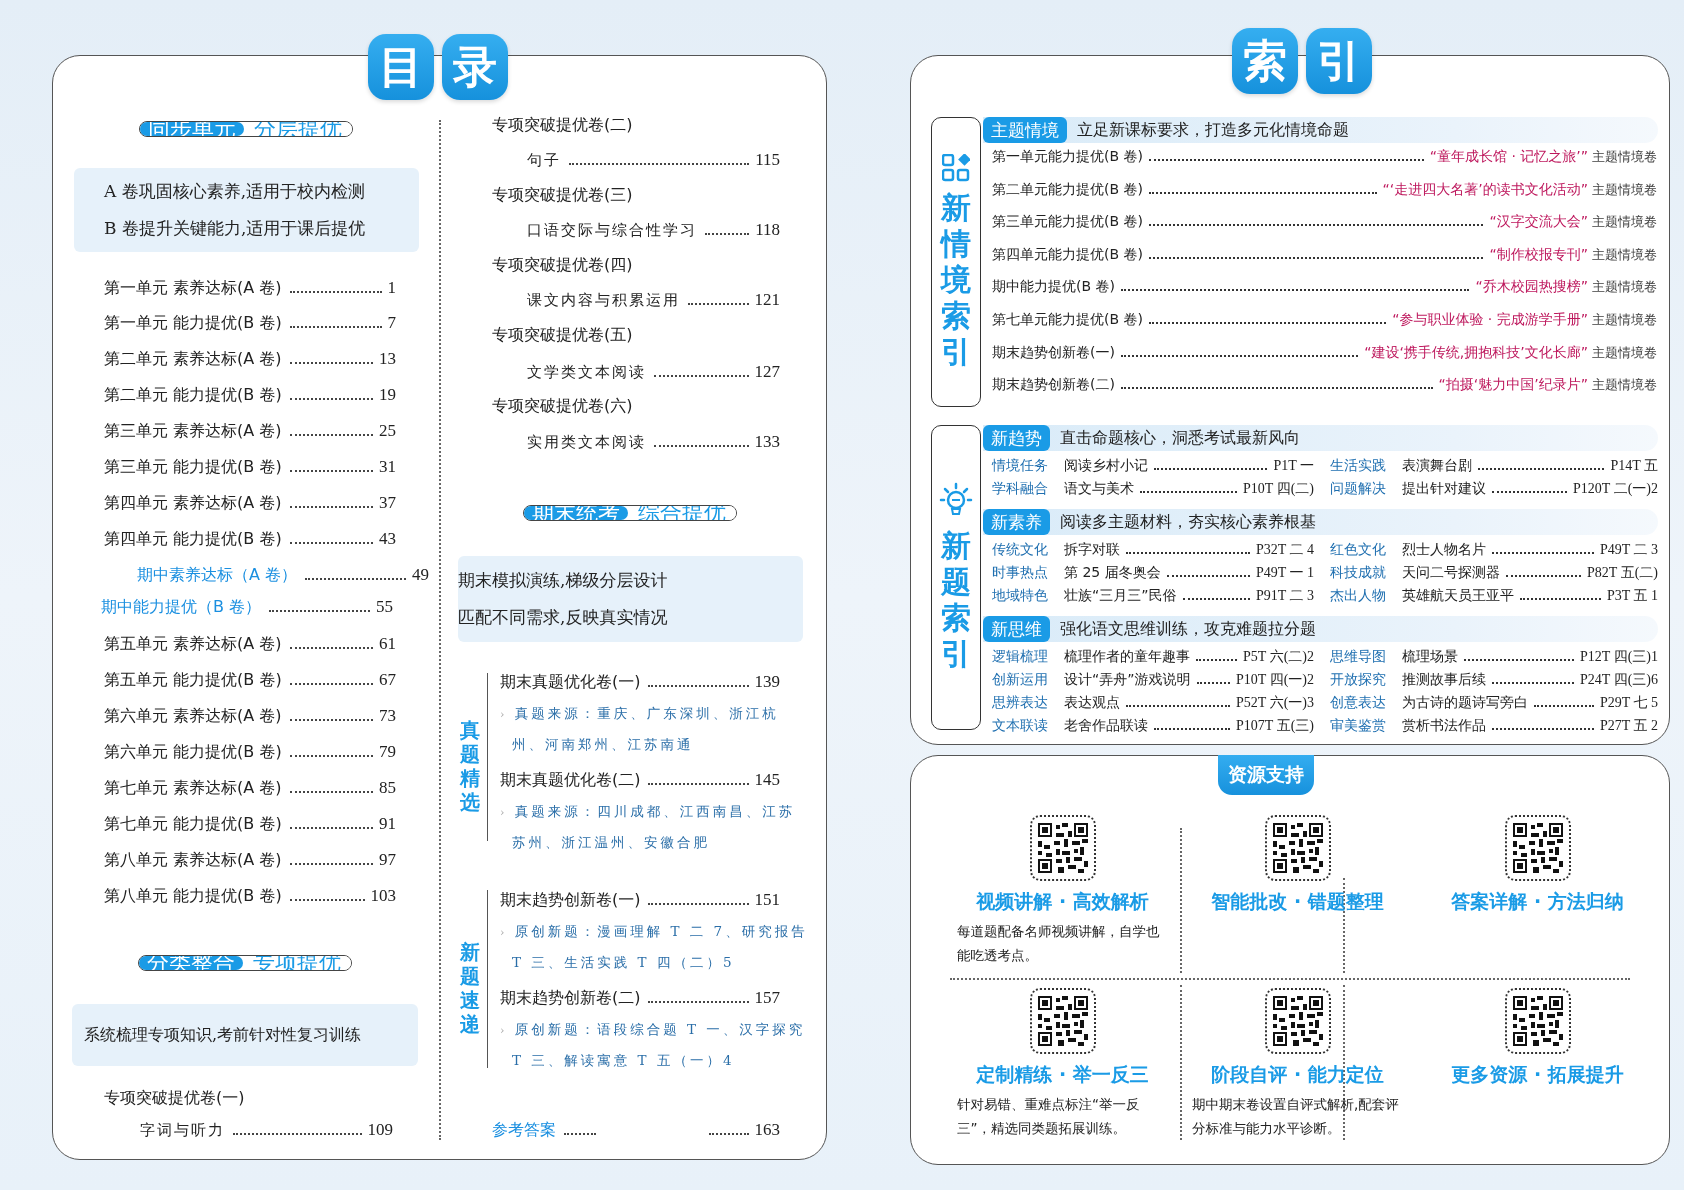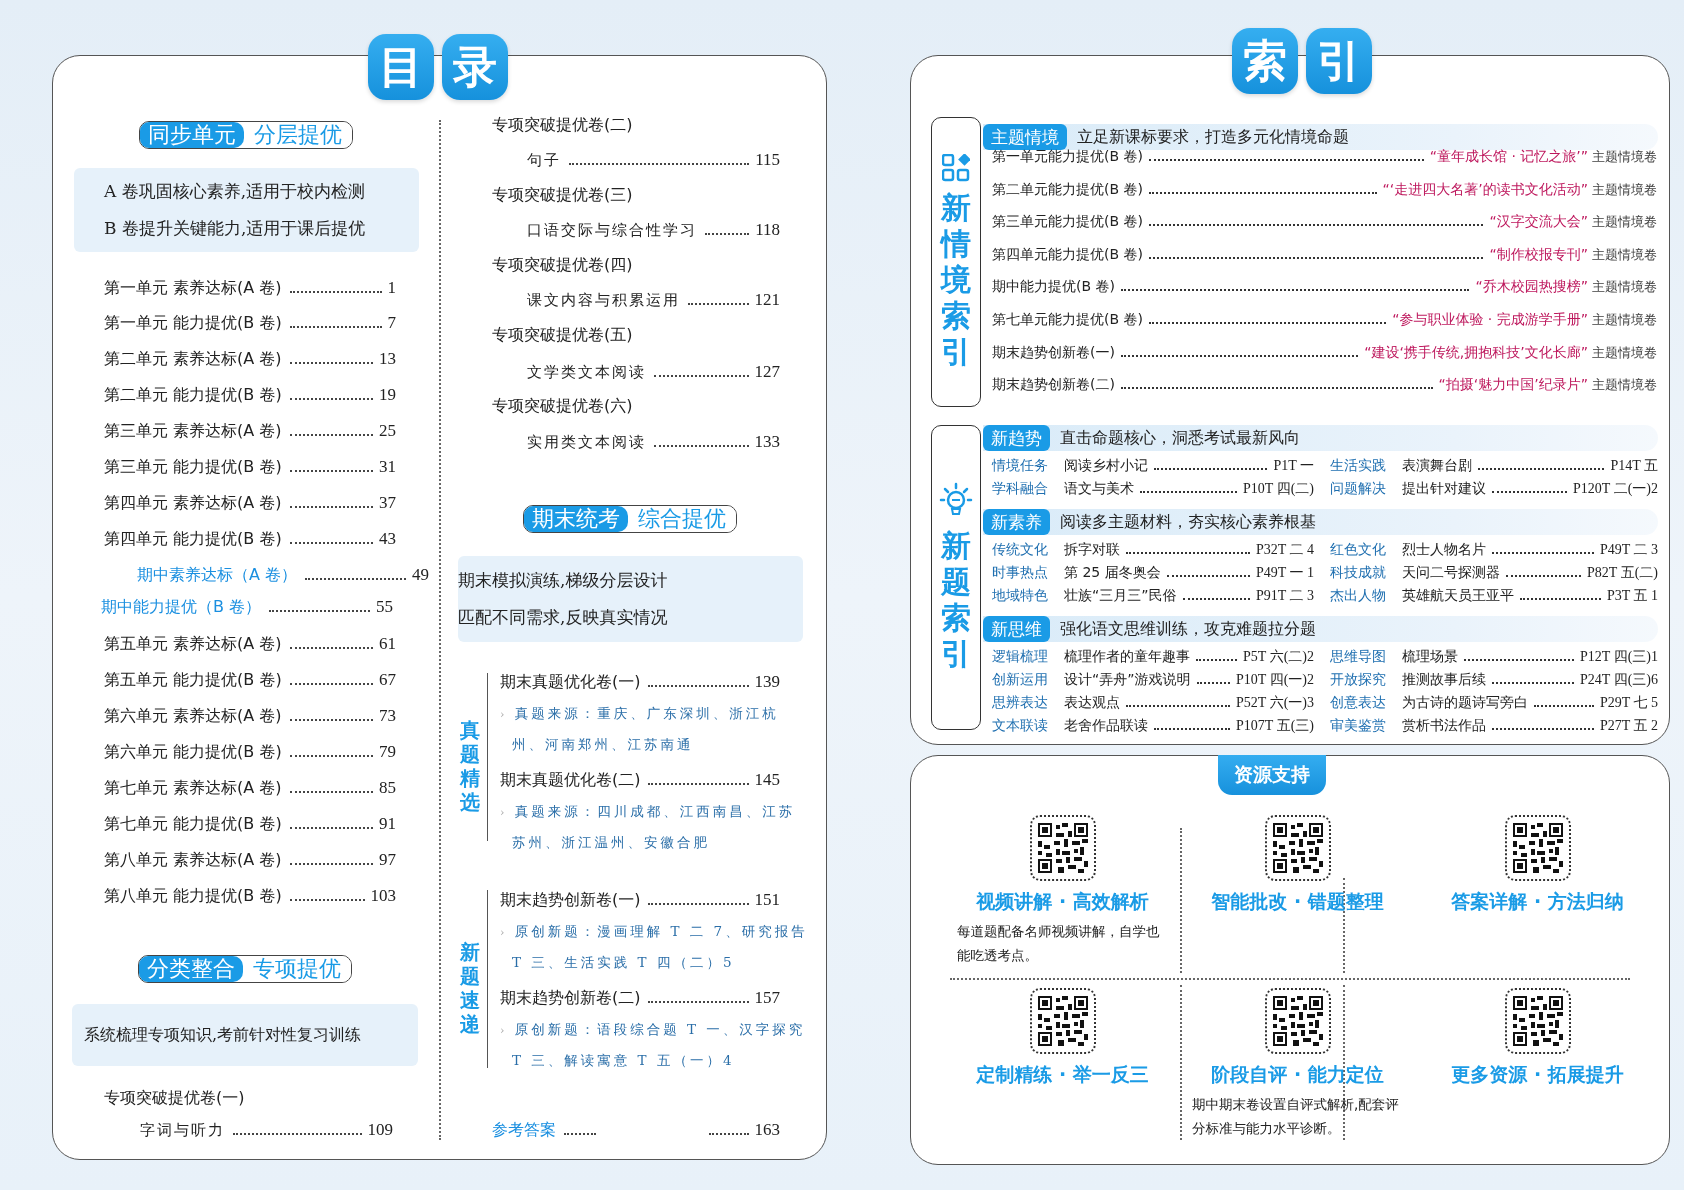--- a/index.html
+++ b/index.html
@@ -16,21 +16,21 @@
   }
   .big-title { position: absolute; display: flex; gap: 8px; }
   .big-title .tile {
     width: 66px; height: 66px; border-radius: 18px;
     background: linear-gradient(180deg, #35aef0 0%, #1691dc 100%);
     color: #fff; font-family: "DejaVu Sans", sans-serif; font-weight: bold;
     font-size: 44px; display: flex; align-items: center; justify-content: center;
     box-shadow: 0 2px 4px rgba(0,0,0,0.15);
   }
   .section-pill {
-    position: absolute; display: flex; height: 28px;
+    position: absolute; display: flex; height: 16px;
     border: 1.5px solid #444; border-radius: 10px; overflow: hidden;
     font-family: "DejaVu Sans", sans-serif; font-size: 22px;
   }
   .section-pill .l { background: #1a9be6; color: #fff; padding: 0 8px; display:flex; align-items:center; border-radius: 0 10px 10px 0; }
   .section-pill .r { background: #fff; color: #1a9be6; padding: 0 10px; display:flex; align-items:center; }
   .note-box {
     position: absolute; background: #e6f1fa; border-radius: 6px;
     font-family: "DejaVu Serif", serif; font-size: 17px; color: #222;
     display: flex; flex-direction: column; justify-content: center; gap: 14px;
   }
@@ -328,21 +328,21 @@
   </svg>
   <div class="vt" id="ctx-side">
       <div>新</div>
       <div>情</div>
       <div>境</div>
       <div>索</div>
       <div>引</div>
     </div>
 </div>
 
-<div class="idx-header" style="left:983px; top:124px; width:675px;">
+<div class="idx-header" style="left:983px; top:117px; width:675px;">
   <span class="tag">主题情境</span>
   <span class="desc">立足新课标要求，打造多元化情境命题</span>
 </div>
 <div id="ctx-rows">
     <div class="idx-row" style="left: 992px; top: 148px; width: 665px;">
       <span>第一单元能力提优(B 卷)</span>
       <span class="dots"></span>
       <span class="theme">“童年成长馆 · 记忆之旅’”</span>
       <span class="suffix">主题情境卷</span>
     </div>
@@ -521,21 +521,21 @@
     </div>
     <div class="q-row" style="left: 1330px; top: 717px; width: 328px;">
       <span class="cat">审美鉴赏</span>
       <span>赏析书法作品</span>
       <span class="dots"></span>
       <span class="ref">P27T 五 2</span>
     </div>
   </div>
 
 <div class="page-card" style="left:910px; top:755px; width:760px; height:410px;"></div>
-<div class="res-tab" style="left:1218px; top:755px; width:108px; height:40px;">资源支持</div>
+<div class="res-tab" style="left:1218px; top:755px; width:96px; height:40px;">资源支持</div>
 <div class="res-vdiv" style="left:1180px; top:828px; height:145px;"></div>
 <div class="res-vdiv" style="left:1343px; top:878px; height:95px;"></div>
 <div class="res-hdiv" style="left:950px; top:978px; width:680px;"></div>
 <div class="res-vdiv" style="left:1180px; top:985px; height:155px;"></div>
 <div class="res-vdiv" style="left:1343px; top:985px; height:155px;"></div>
 <div id="res-cells">
     <div class="res-cell" style="left: 945px; top: 815px;">
       <div class="qr">
         <svg viewBox="0 0 25 25">
           <rect x="0" y="0" width="7" height="7" fill="#111"></rect>
@@ -596,20 +596,21 @@
           <rect x="18" y="0" width="7" height="7" fill="#111"></rect>
           <rect x="19" y="1" width="5" height="5" fill="#fff"></rect>
           <rect x="20" y="2" width="3" height="3" fill="#111"></rect>
           <rect x="0" y="18" width="7" height="7" fill="#111"></rect>
           <rect x="1" y="19" width="5" height="5" fill="#fff"></rect>
           <rect x="2" y="20" width="3" height="3" fill="#111"></rect>
           <path d="M9 1h2v2h-2zM12 0h3v2h-3zM9 5h4v2h-4zM15 4h2v3h-2zM8 9h3v2h-3zM13 8h2v4h-2zM17 9h4v2h-4zM22 8h3v2h-3zM0 9h2v3h-2zM3 11h3v2h-3zM9 13h2v3h-2zM12 14h4v2h-4zM18 13h2v2h-2zM21 12h2v4h-2zM0 14h2v2h-2zM4 15h3v2h-3zM9 18h3v2h-3zM14 17h2v3h-2zM18 17h4v2h-4zM23 19h2v3h-2zM10 22h3v3h-3zM15 21h4v2h-4zM20 23h3v2h-3z" fill="#111"></path>
         </svg>
       </div>
       <div class="res-title">定制精练 · 举一反三</div>
+      <div class="res-desc">针对易错、重难点标注“举一反三”，精选同类题拓展训练。</div>
     </div>
     <div class="res-cell" style="left: 1180px; top: 988px;">
       <div class="qr">
         <svg viewBox="0 0 25 25">
           <rect x="0" y="0" width="7" height="7" fill="#111"></rect>
           <rect x="1" y="1" width="5" height="5" fill="#fff"></rect>
           <rect x="2" y="2" width="3" height="3" fill="#111"></rect>
           <rect x="18" y="0" width="7" height="7" fill="#111"></rect>
           <rect x="19" y="1" width="5" height="5" fill="#fff"></rect>
           <rect x="20" y="2" width="3" height="3" fill="#111"></rect>

